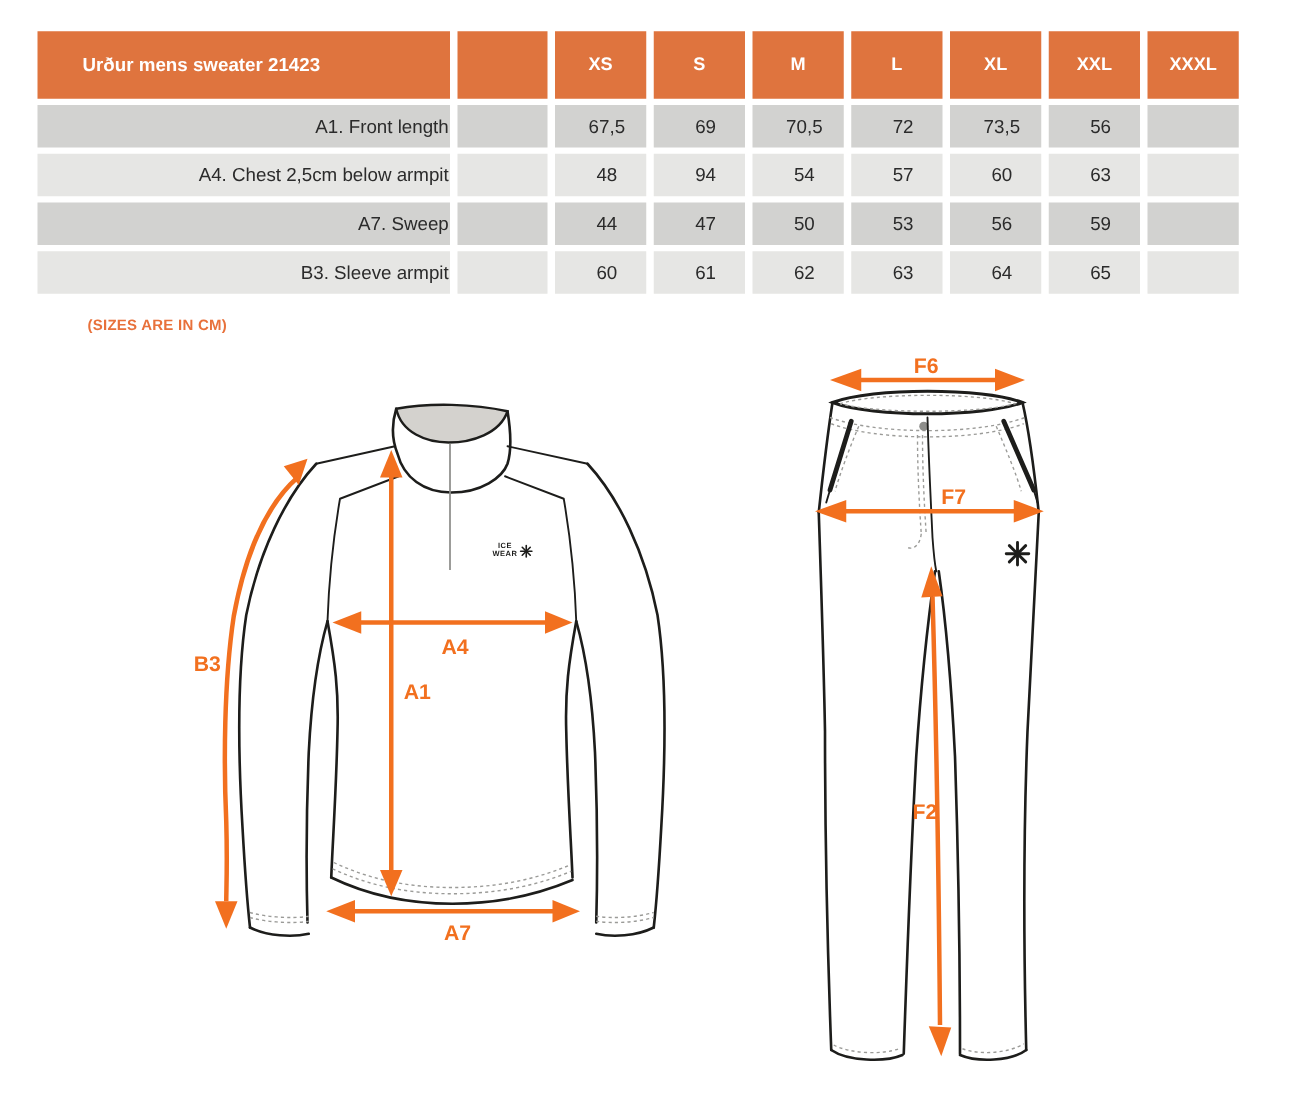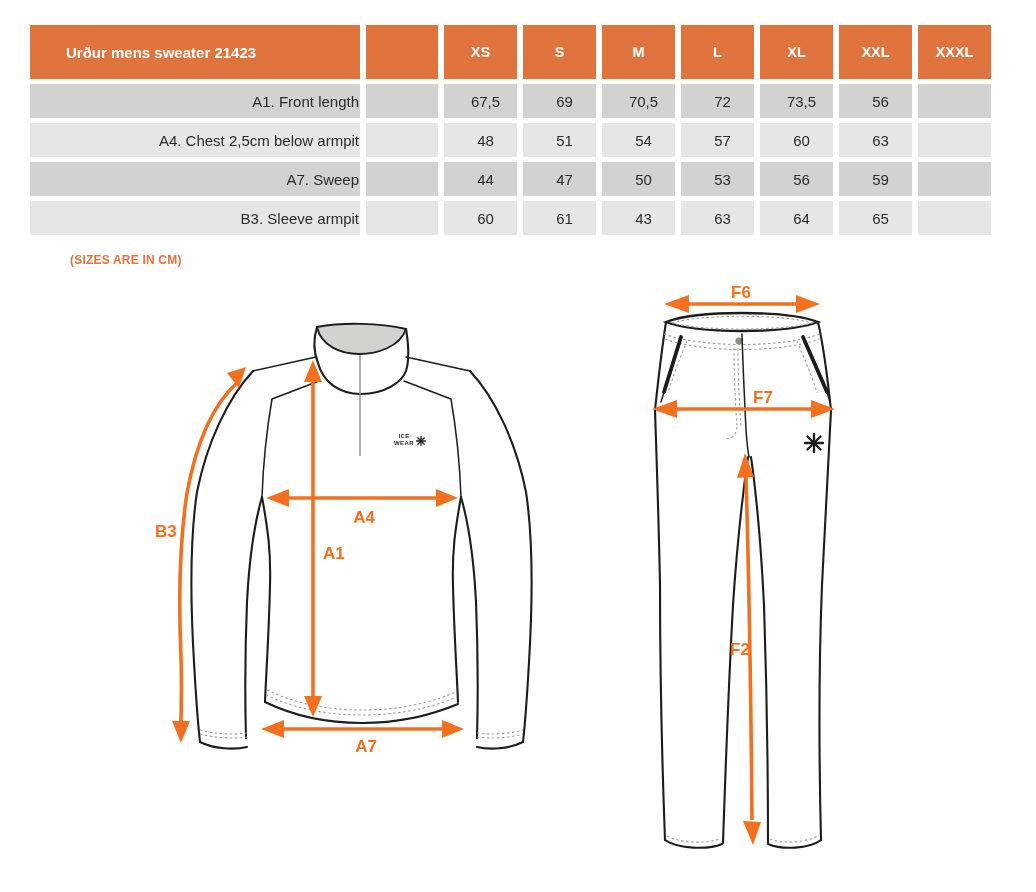--- a/index.html
+++ b/index.html
@@ -88,21 +88,21 @@
         <td>70,5</td>
         <td>72</td>
         <td>73,5</td>
         <td>56</td>
         <td></td>
       </tr>
       <tr class="light">
         <td class="label-col">A4. Chest 2,5cm below armpit</td>
         <td></td>
         <td>48</td>
-        <td>51</td>
+        <td>94</td>
         <td>54</td>
         <td>57</td>
         <td>60</td>
         <td>63</td>
         <td></td>
       </tr>
       <tr class="dark">
         <td class="label-col">A7. Sweep</td>
         <td></td>
         <td>44</td>
@@ -111,21 +111,21 @@
         <td>53</td>
         <td>56</td>
         <td>59</td>
         <td></td>
       </tr>
       <tr class="light">
         <td class="label-col">B3. Sleeve armpit</td>
         <td></td>
         <td>60</td>
         <td>61</td>
-        <td>43</td>
+        <td>62</td>
         <td>63</td>
         <td>64</td>
         <td>65</td>
         <td></td>
       </tr>
     </tbody>
   </table>
   <div class="note">(SIZES ARE IN CM)</div>
 </div>
 

